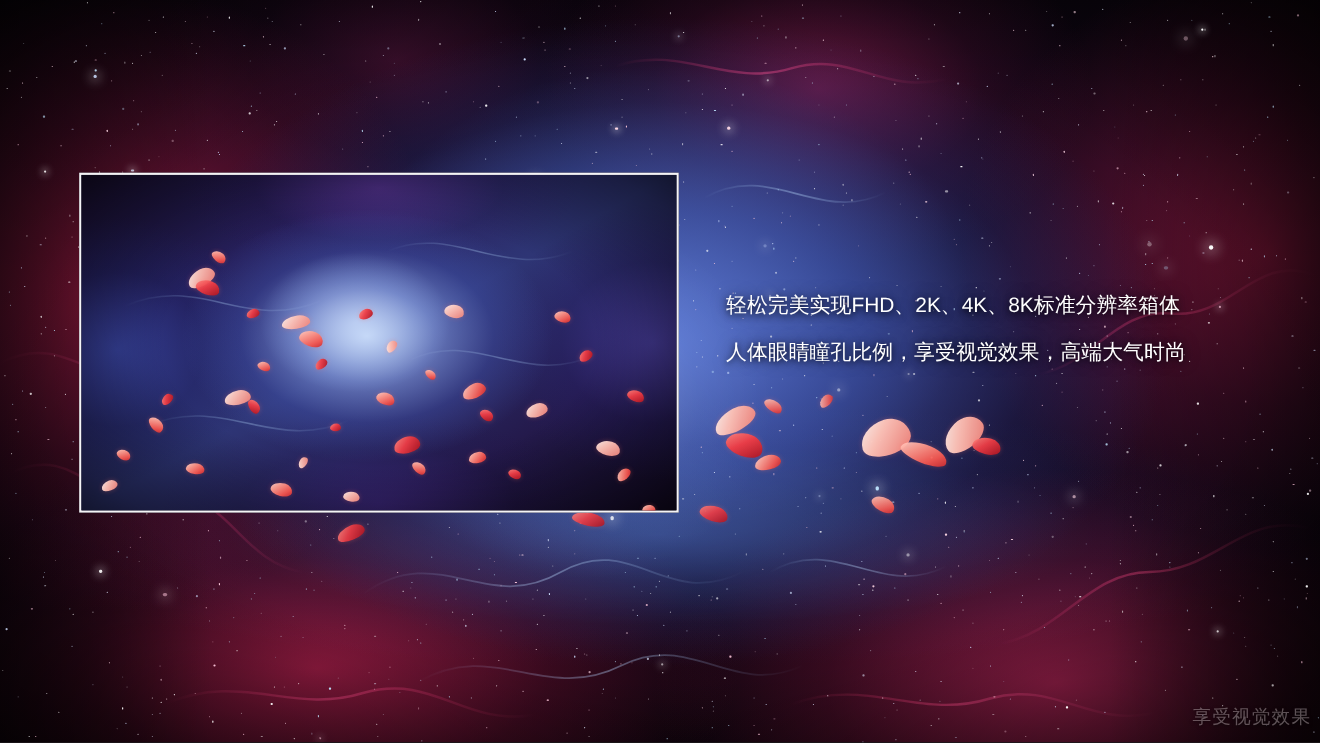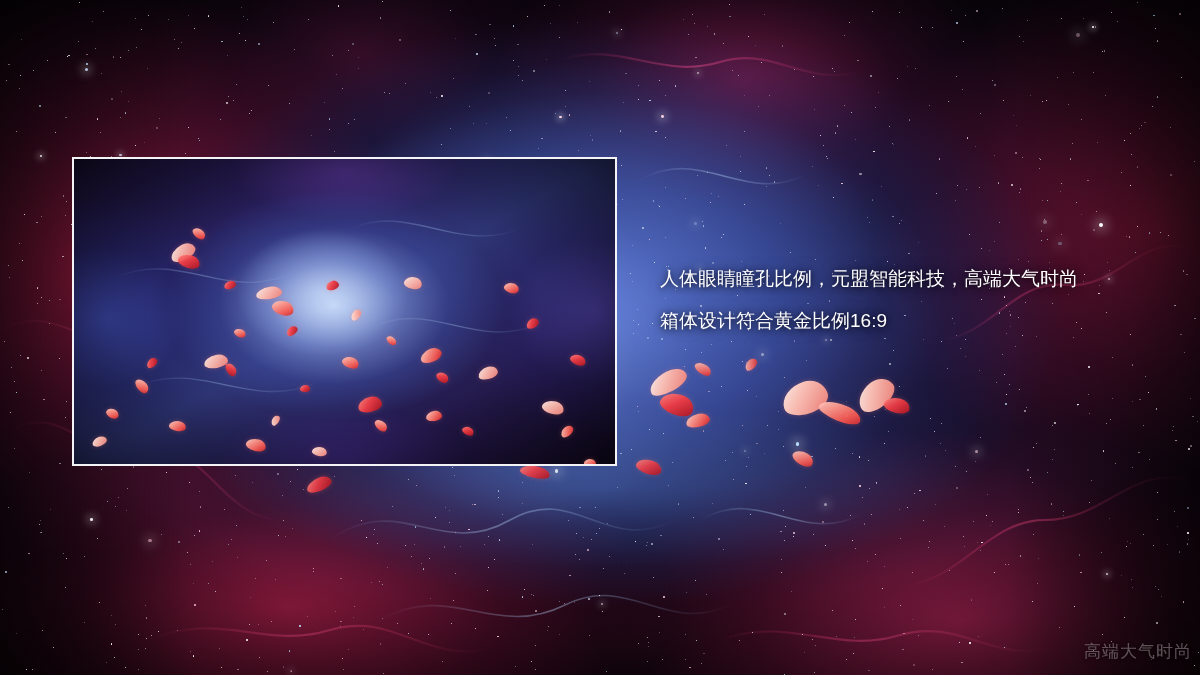--- a/index.html
+++ b/index.html
@@ -1506,19 +1506,19 @@
         <i class="petal deep" style="left:496px;top:196px;width:16px;height:10px;transform:rotate(24deg);opacity:0.95;"></i>
         <i class="petal" style="left:510px;top:300px;width:12px;height:8px;transform:rotate(8deg);opacity:0.95;"></i>
         <i class="petal deep" style="left:226px;top:226px;width:10px;height:7px;transform:rotate(0deg);opacity:0.95;"></i>
         <i class="petal" style="left:312px;top:178px;width:11px;height:7px;transform:rotate(45deg);opacity:0.95;"></i>
         <i class="petal pale" style="left:196px;top:258px;width:11px;height:7px;transform:rotate(-55deg);opacity:0.95;"></i>
       </div>
   </div>
 
 
   <div id="body-text">
-    <div class="body-line">人体眼睛瞳孔比例，元盟智能科技，高端大气时尚</div>
-    <div class="body-line">箱体设计符合黄金比例16:9</div>
+    <div class="body-line">轻松完美实现FHD、2K、4K、8K标准分辨率箱体</div>
+    <div class="body-line">人体眼睛瞳孔比例，享受视觉效果，高端大气时尚</div>
   </div>
 
-  <div id="watermark">高端大气时尚</div>
+  <div id="watermark">享受视觉效果</div>
 
 </div>
 
 </body></html>

